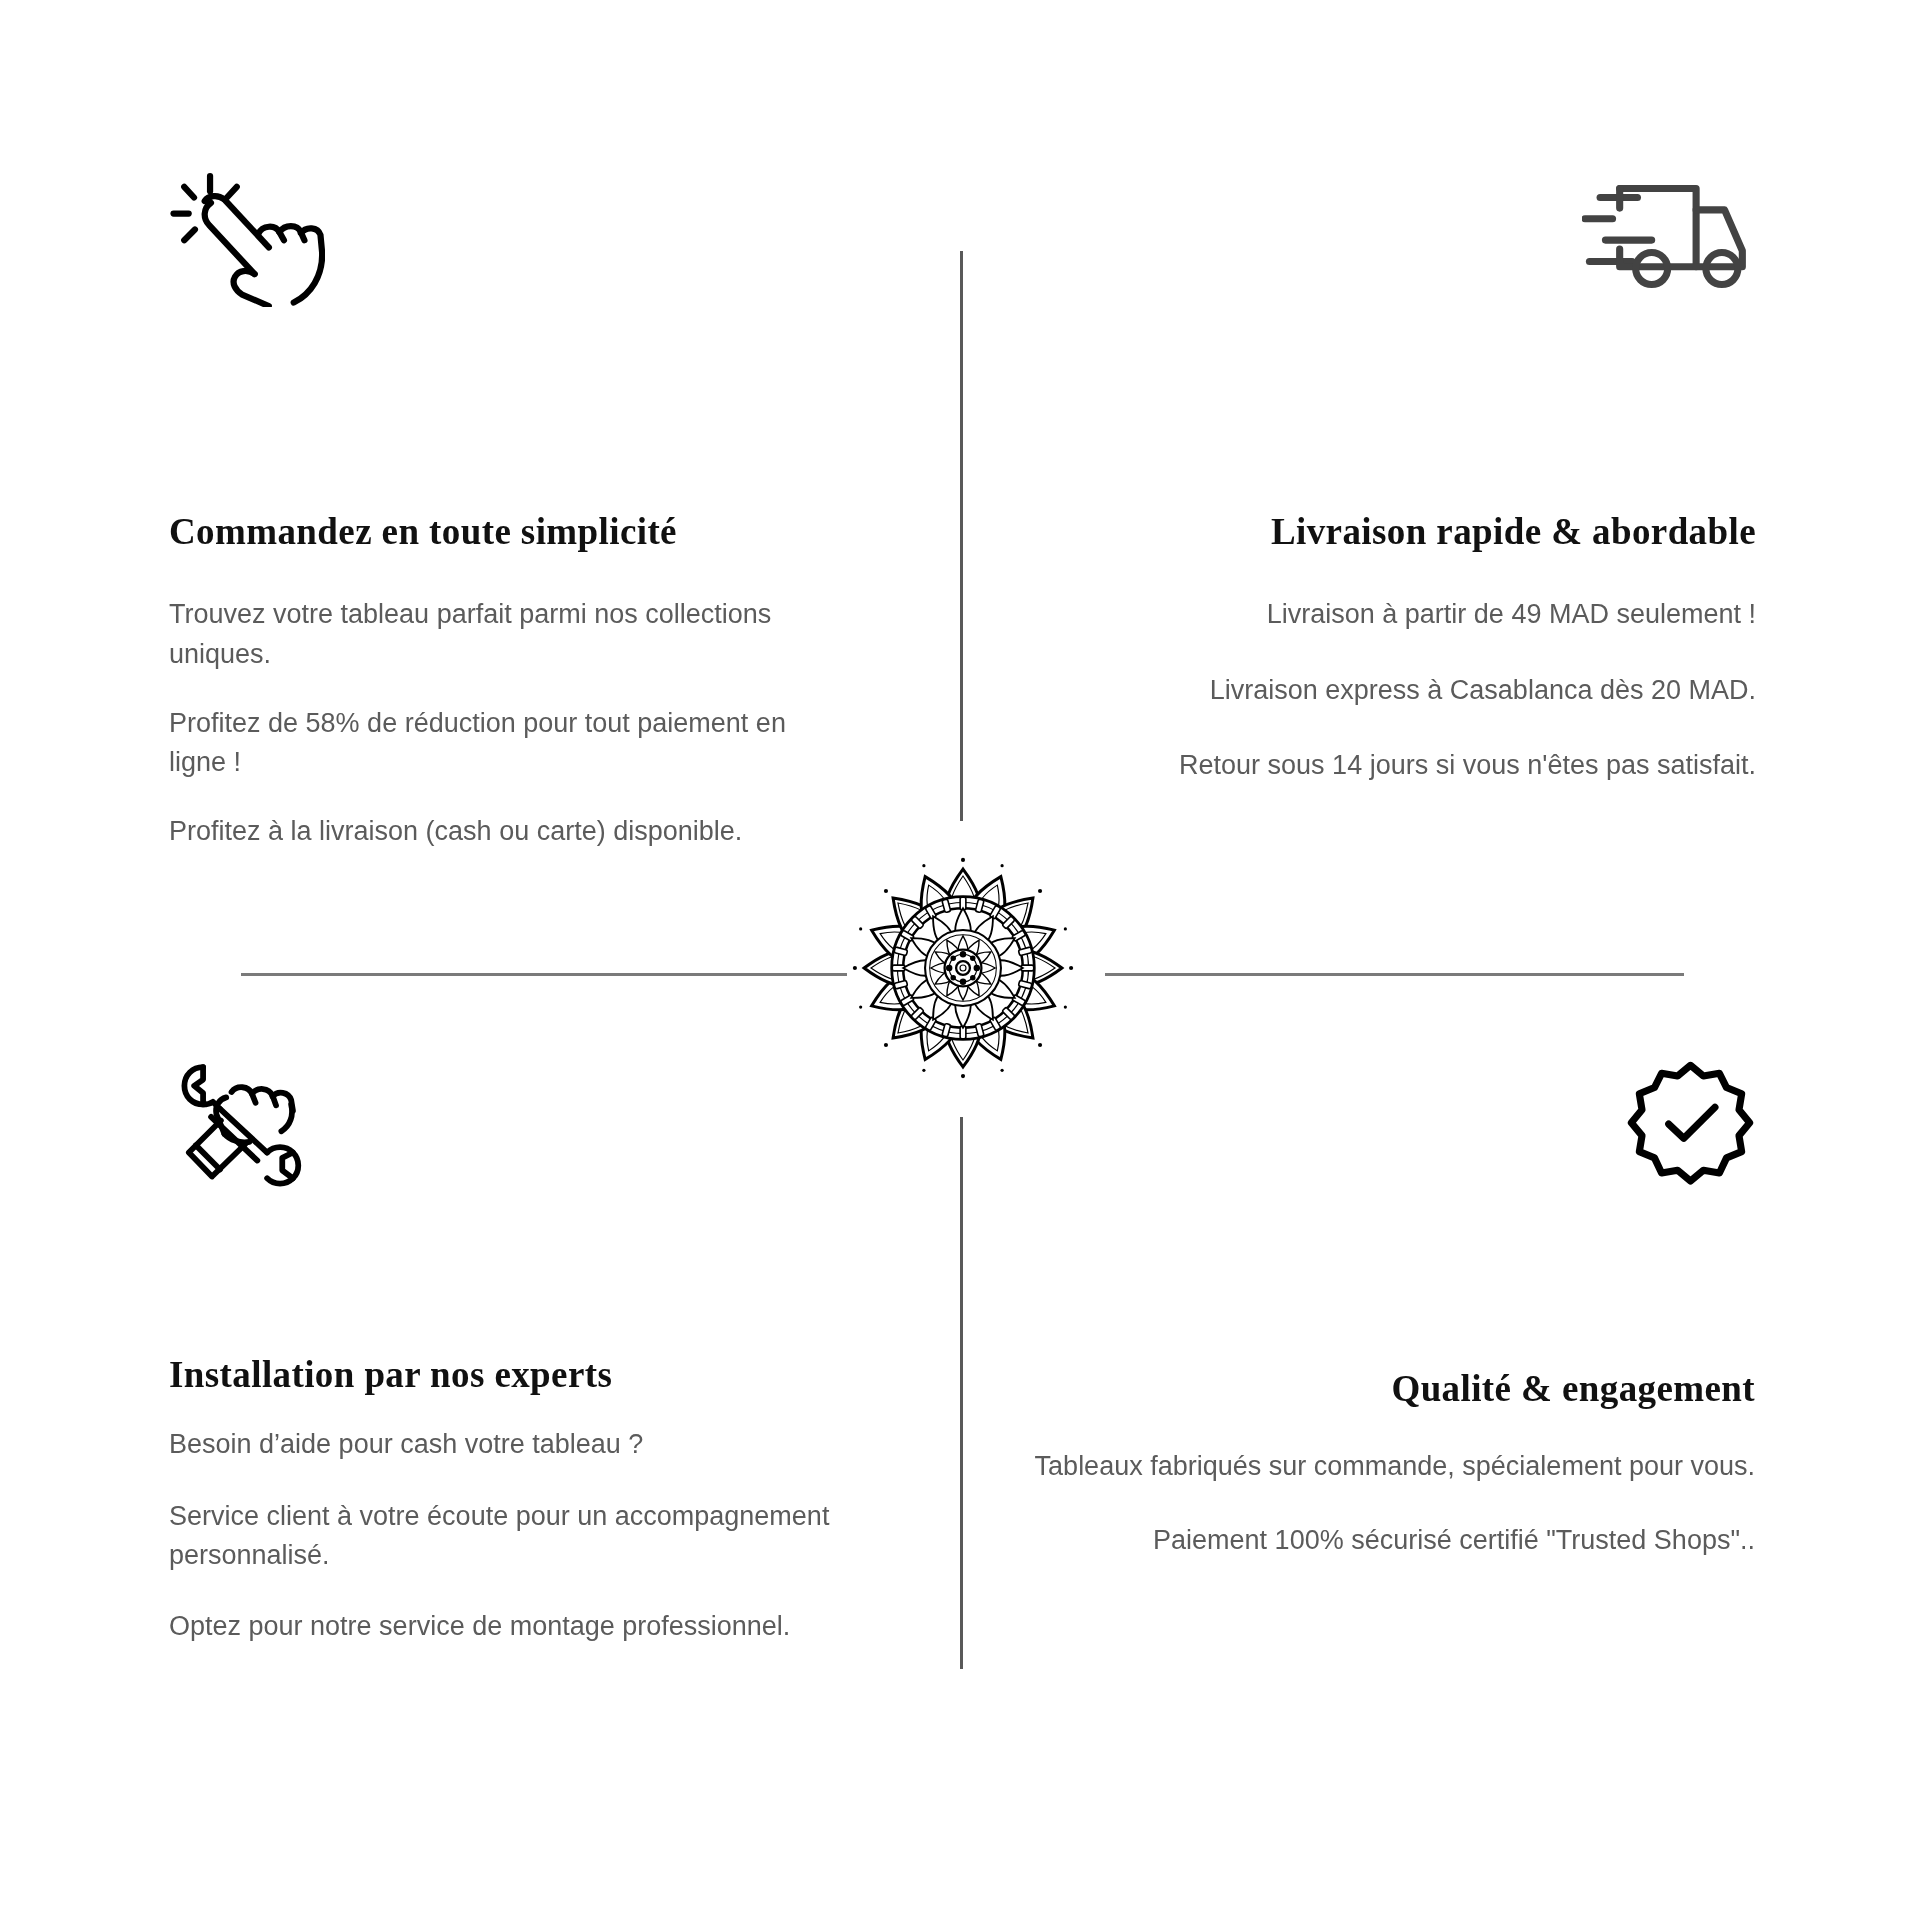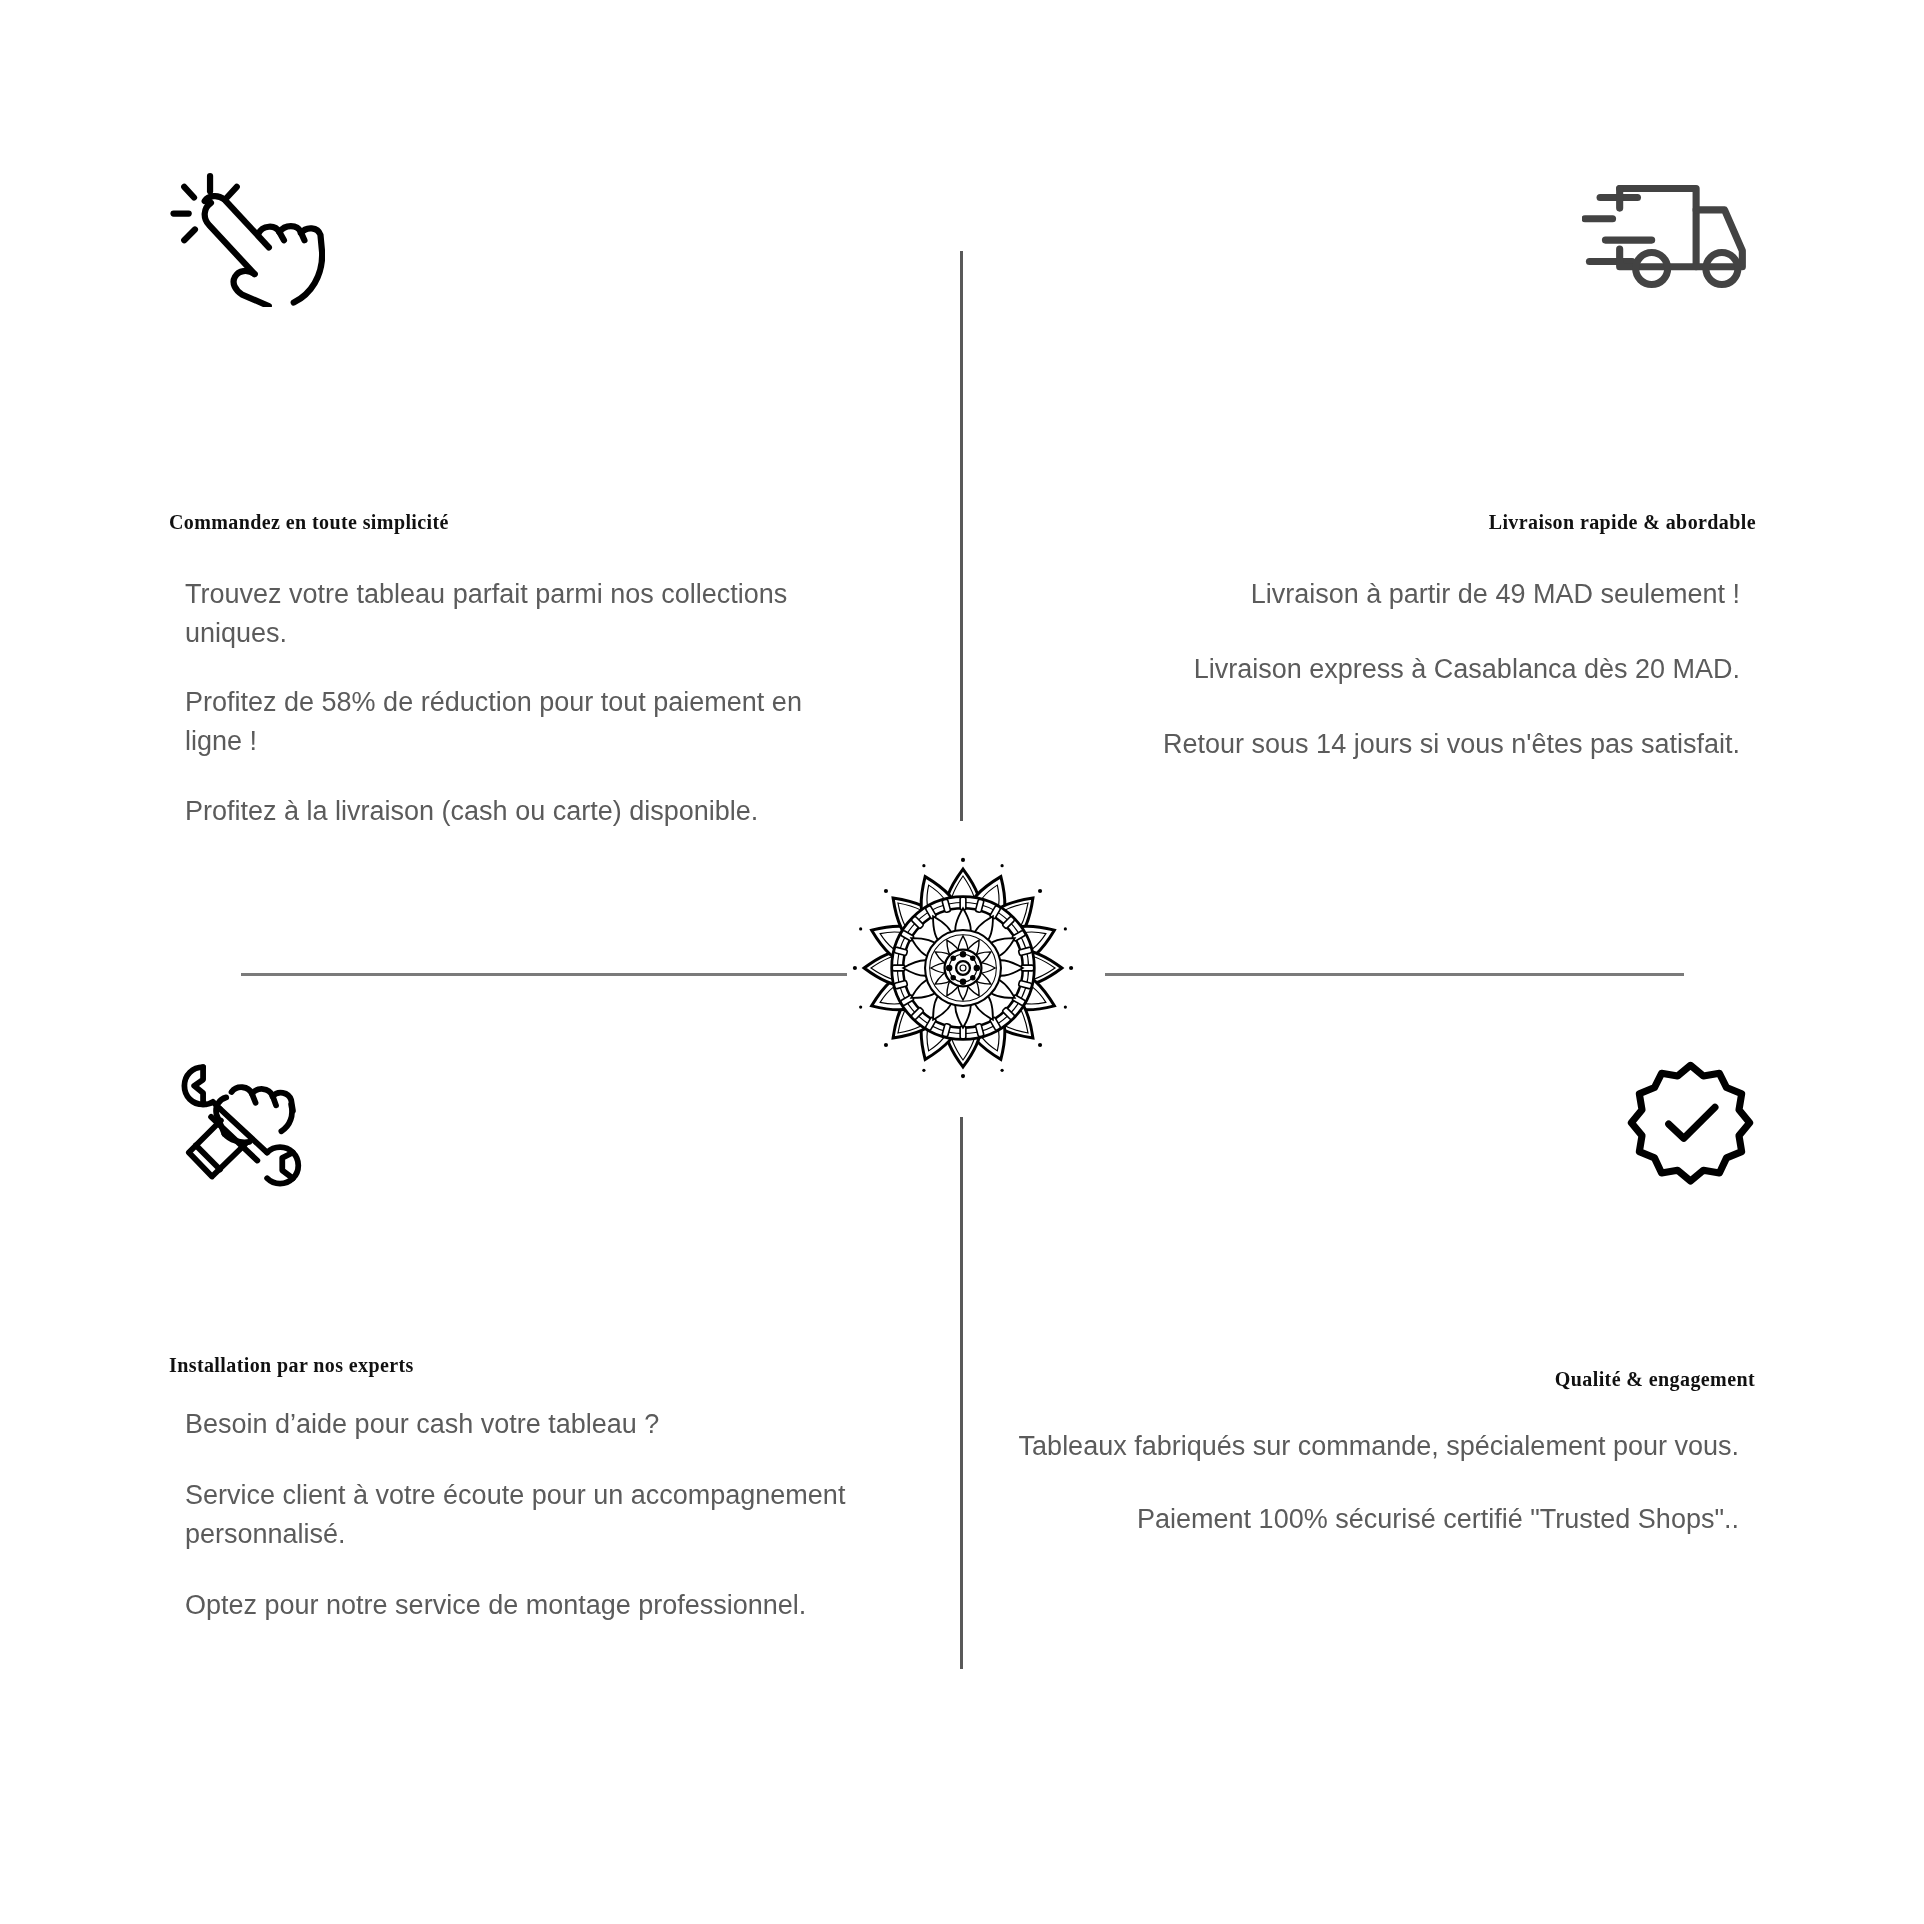--- a/index.html
+++ b/index.html
@@ -67,35 +67,35 @@
   }
   .icon-wrap svg { display: block; }
 
   .q-tl .icon-wrap, .q-bl .icon-wrap { text-align: left; }
   .q-tr .icon-wrap, .q-br .icon-wrap { text-align: right; }
   .q-tr .icon-wrap svg, .q-br .icon-wrap svg { margin-left: auto; }
 
   h3.card-title {
     font-family: "Liberation Serif", serif;
     font-weight: bold;
-    font-size: 20px;
+    font-size: 37px;
     letter-spacing: 0.4px;
     color: #111111;
     margin: 0;
     padding: 0;
     line-height: 1.2;
   }
 
   p.card-line {
     font-family: "Liberation Sans", sans-serif;
     font-weight: 400;
     font-size: 27px;
     line-height: 1.45;
     color: #5b5b5b;
-    margin: 16px;
+    margin: 0;
     padding: 0;
   }
 
   .lines { margin: 0; padding: 0; }
   .lines p.card-line { margin-bottom: 30px; }
   .lines p.card-line:last-child { margin-bottom: 0; }
 
   
   .q-tl h3.card-title { margin-top: 198px; margin-bottom: 41px; }
   .q-tl .lines        { width: 659px; }

